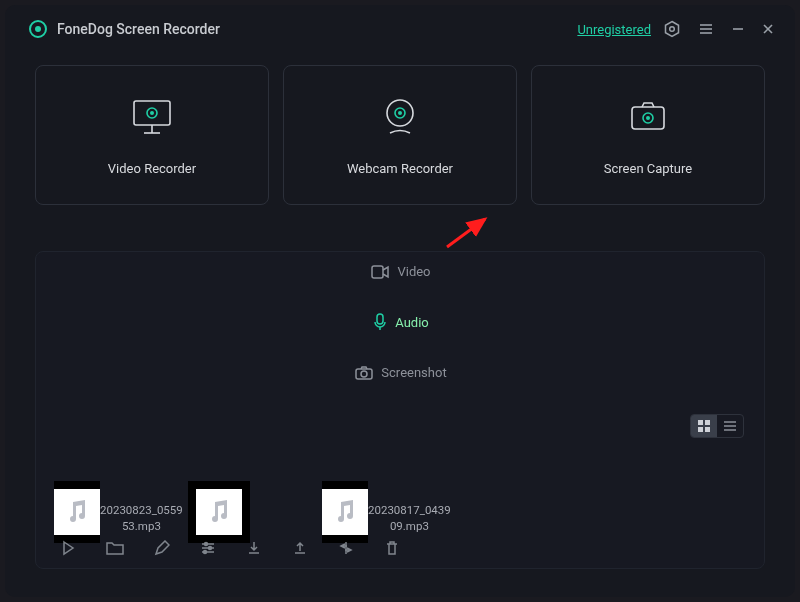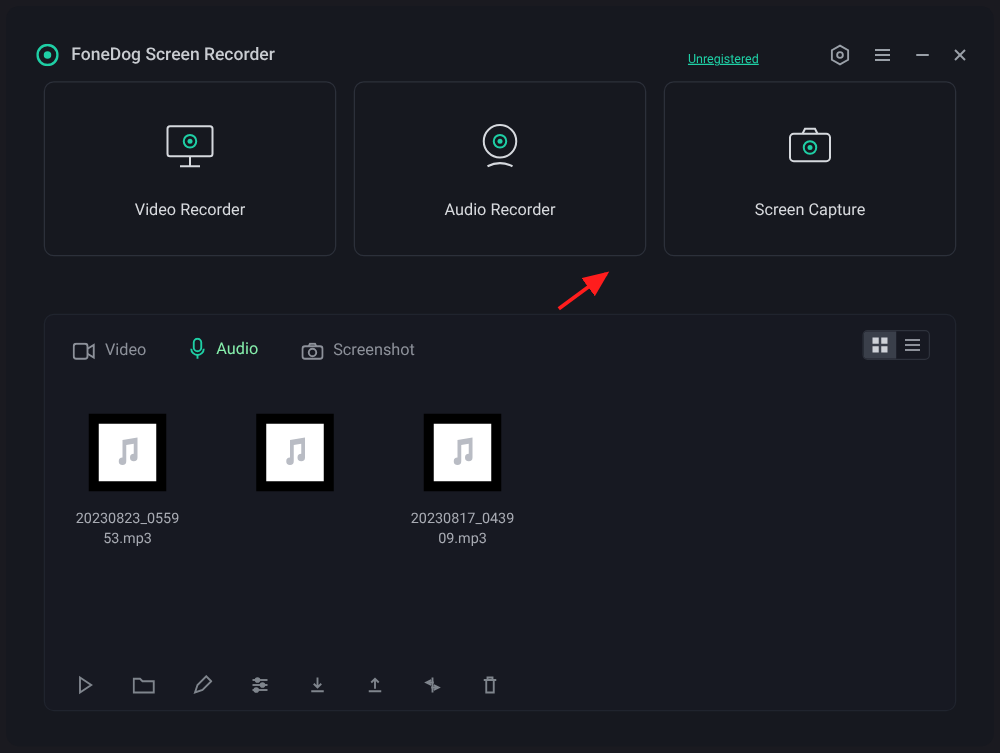--- a/index.html
+++ b/index.html
@@ -15,34 +15,33 @@
   .window {
     width: 790px;
     height: 592px;
     margin: 5px;
     background: #16181f;
     border-radius: 10px;
     position: relative;
   }
   .titlebar {
     display: flex;
-    align-items: flex-end;
+    align-items: center;
     height: 48px;
     padding: 0 20px 0 24px;
     border-top-left-radius: 10px;
     border-top-right-radius: 10px;
-    gap: 44px;
   }
   .logo-wrap { display: flex; align-items: center; gap: 10px; }
   .app-title { font-size: 14px; color: #c9ccd1; font-weight: 500; }
   .title-spacer { flex: 1; }
   .reg-link {
     color: #1fcfa5;
     text-decoration: underline;
-    font-size: 10px;
+    font-size: 13px;
     margin-right: 12px;
   }
   .title-icons { display: flex; align-items: center; gap: 16px; }
   .title-icons svg, .title-icons .win-btn { cursor: pointer; }
   .win-btn { width: 14px; height: 14px; display: inline-flex; align-items: center; justify-content: center; }
 
   .mode-row {
     display: flex;
     gap: 14px;
     padding: 12px 30px 0 30px;
@@ -76,24 +75,25 @@
   .library {
     margin: 46px 30px 0 30px;
     background: #171922;
     border: 1px solid #20242e;
     border-radius: 8px;
     height: 318px;
     position: relative;
   }
   .lib-tabs {
     display: flex;
-    align-items: flex-end;
+    align-items: center;
     padding: 12px 20px 14px 22px;
     border-bottom: 1px solid rgba(44,48,58,0);
     gap: 34px;
+    flex-direction: column;
   }
   .lib-tab {
     display: flex;
     align-items: center;
     gap: 8px;
     color: #8d919a;
     font-size: 13px;
     cursor: pointer;
   }
   .lib-tab.active { color: #86efac; }
@@ -111,21 +111,20 @@
     cursor: pointer;
   }
   .view-btn.active { background: #3a3f4a; }
   .files-grid {
     display: flex;
     gap: 38px;
     padding: 28px 18px 0 18px;
   }
   .file-item {
     display: flex;
-    flex-direction: column;
     align-items: center;
     width: 96px;
   }
   .thumb {
     width: 62px;
     height: 62px;
     background: #000;
     display: flex;
     align-items: center;
     justify-content: center;
@@ -206,21 +205,21 @@
       </svg>
       <span class="mode-label">Video Recorder</span>
     </div>
     <div class="mode-card">
       <svg width="48" height="44" viewBox="0 0 48 44" fill="none" stroke="#d6d9de" stroke-width="1.6">
         <circle cx="24" cy="18" r="13"></circle>
         <circle cx="24" cy="18" r="5" fill="none" stroke="#1fcfa5"></circle>
         <circle cx="24" cy="18" r="2" fill="#1fcfa5" stroke="none"></circle>
         <path d="M14 38 Q24 33 34 38"></path>
       </svg>
-      <span class="mode-label">Audio Recorder</span>
+      <span class="mode-label">Webcam Recorder</span>
     </div>
     <div class="mode-card">
       <svg width="48" height="44" viewBox="0 0 48 44" fill="none" stroke="#d6d9de" stroke-width="1.6">
         <rect x="8" y="12" width="32" height="22" rx="3"></rect>
         <path d="M18 12 l2 -4 h8 l2 4"></path>
         <circle cx="24" cy="23" r="5" fill="none" stroke="#1fcfa5"></circle>
         <circle cx="24" cy="23" r="2" fill="#1fcfa5" stroke="none"></circle>
       </svg>
       <span class="mode-label">Screen Capture</span>
     </div>

